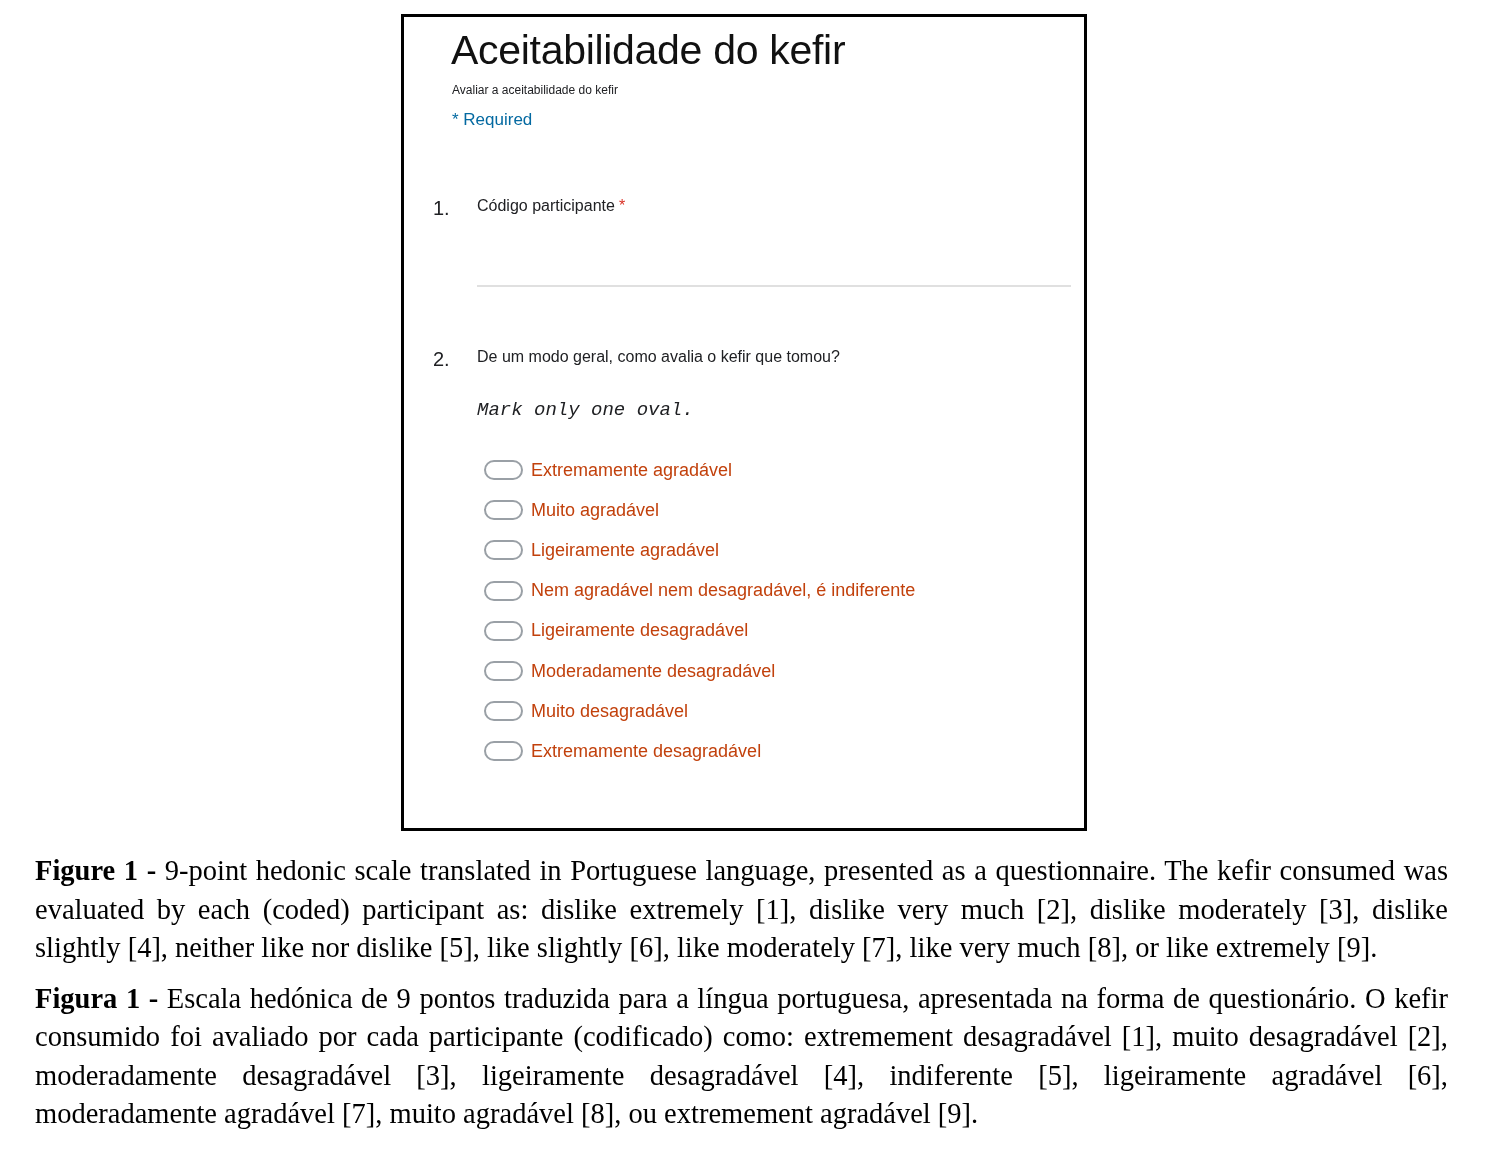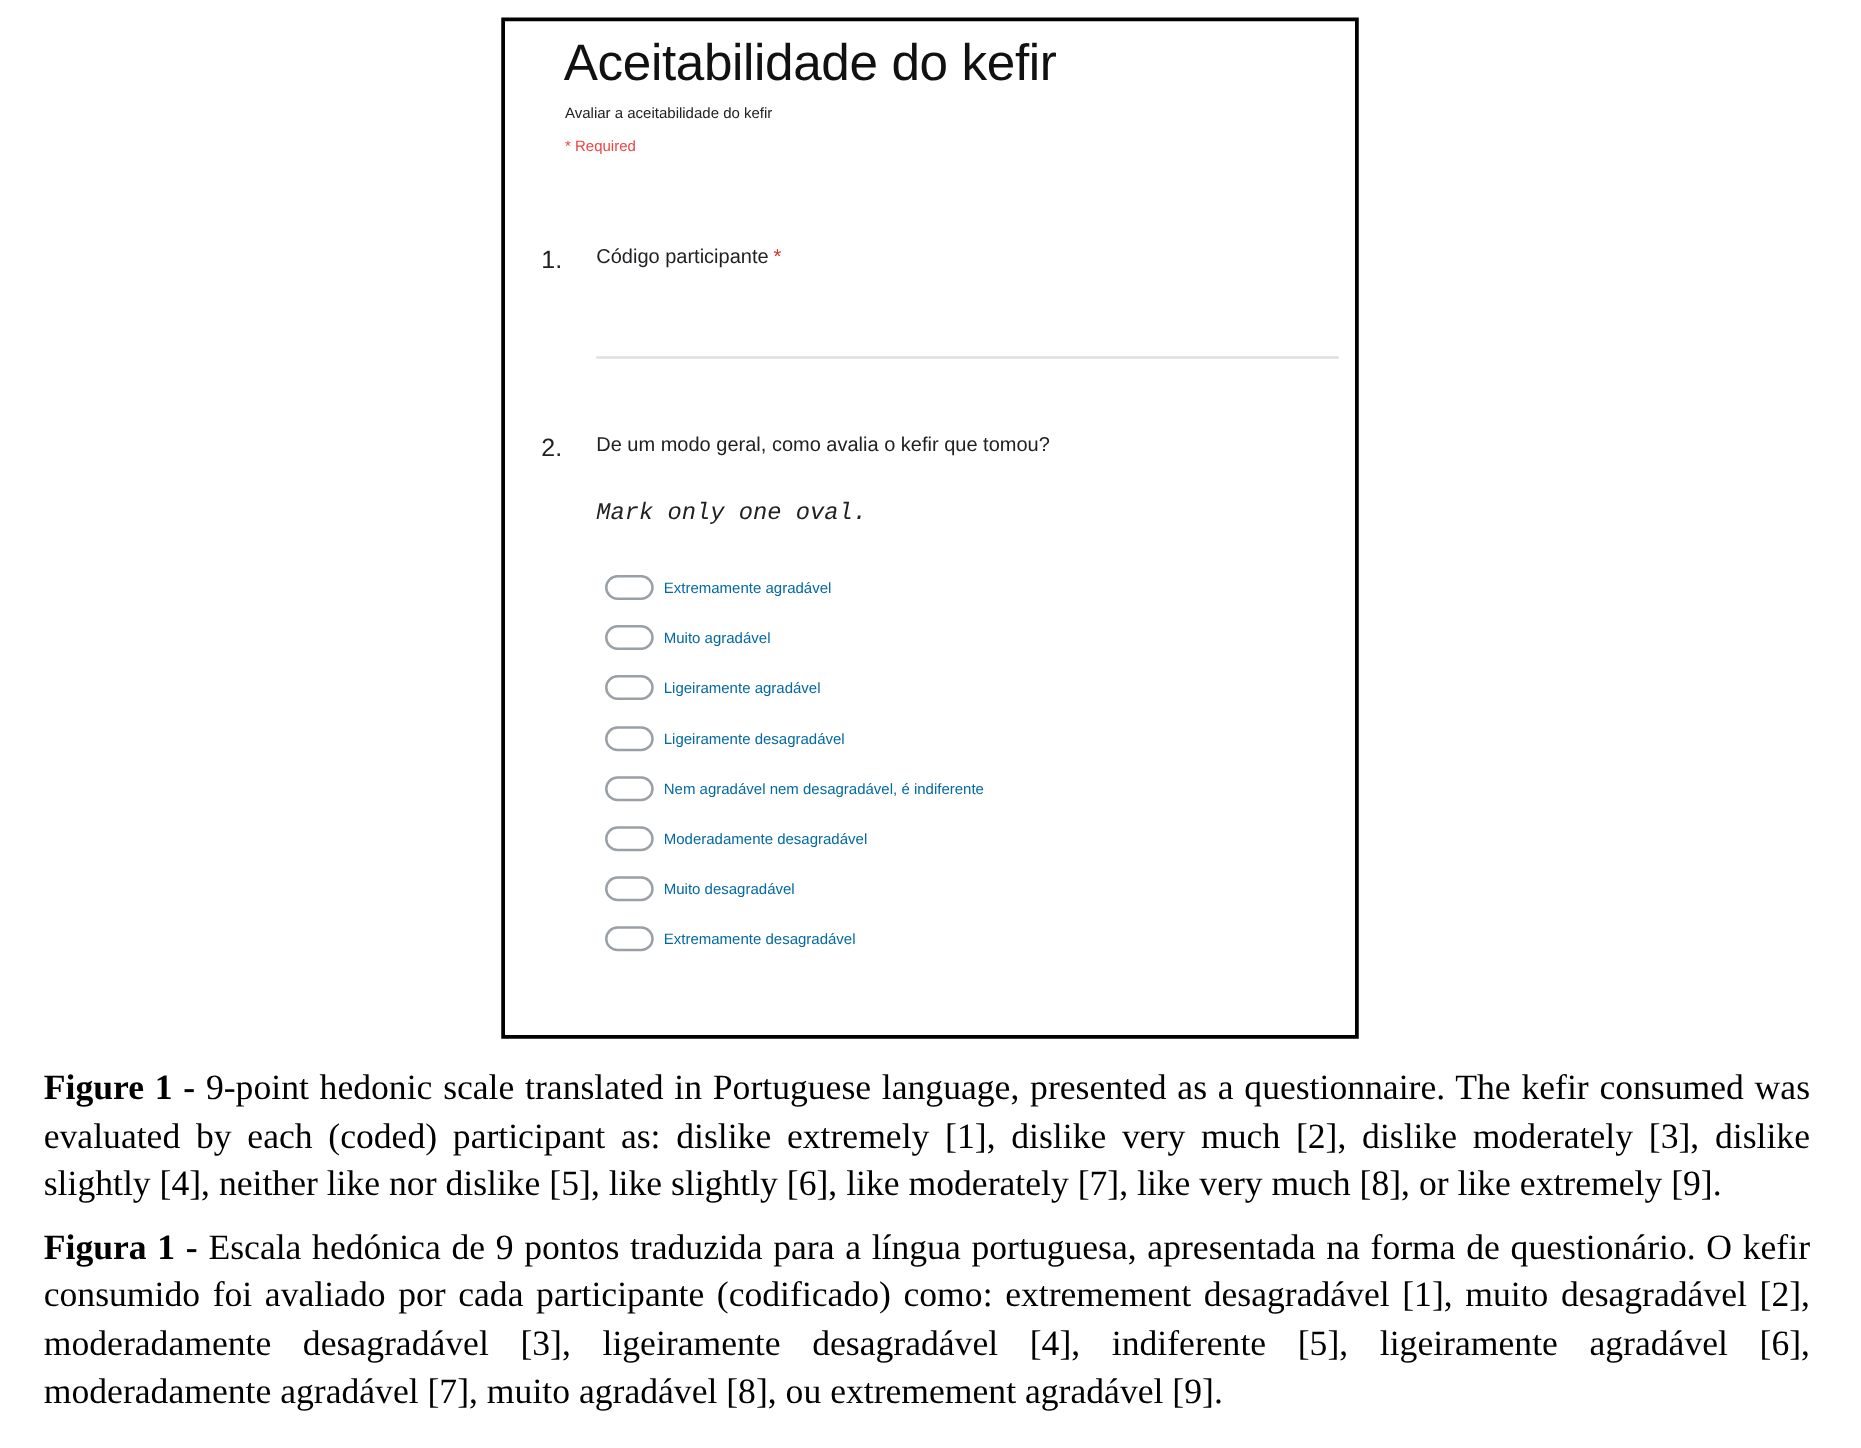--- a/index.html
+++ b/index.html
@@ -14,21 +14,21 @@
   .form-title {
     position: absolute; left: 47px; top: 10px;
     font-size: 41px; font-weight: 400; letter-spacing: -0.3px; color: #111;
   }
   .form-desc {
     position: absolute; left: 48px; top: 66px;
     font-size: 12px; color: #202124;
   }
   .form-required {
     position: absolute; left: 48px; top: 93px;
-    font-size: 12px; color: #ef4444;
+    font-size: 17px; color: #0369a1;
   }
   .q-num {
     position: absolute; left: 29px; font-size: 20px; color: #202124;
   }
   .q-text {
     position: absolute; left: 73px; font-size: 16px; color: #202124;
   }
   .q-text .req-star { color: #d93025; margin-left: 4px; }
   .q1-num, .q1-text { top: 180px; }
   .answer-input {
@@ -42,21 +42,21 @@
     font-size: 19px; font-style: italic; color: #202124; font-family: Liberation Mono, monospace;
   }
   .options { position: absolute; left: 80px; top: 433px; }
   .option {
     display: flex; align-items: center; height: 40.2px; cursor: pointer;
   }
   .oval {
     width: 39px; height: 20px; border: 2px solid #9aa0a6; border-radius: 12px;
     box-sizing: border-box; background: #fff; margin-right: 8px;
   }
-  .option-label { font-size: 12px; color: #0369a1; }
+  .option-label { font-size: 18px; color: #c2410c; }
 
   .caption {
     position: absolute; left: 23px; top: 840px; width: 1437px;
     font-family: "Liberation Serif", serif; font-size: 28.5px; line-height: 38.5px;
     color: #000; text-align: justify;
   }
   .caption p { margin: 12px; }
   .caption b { font-weight: 700; }
   .caption .last-line-left { text-align-last: left; }
 </style>
@@ -86,25 +86,25 @@
     <div class="option">
         <span class="oval"></span>
         <span class="option-label">Muito agradável</span>
       </div>
     <div class="option">
         <span class="oval"></span>
         <span class="option-label">Ligeiramente agradável</span>
       </div>
     <div class="option">
         <span class="oval"></span>
-        <span class="option-label">Ligeiramente desagradável</span>
+        <span class="option-label">Nem agradável nem desagradável, é indiferente</span>
       </div>
     <div class="option">
         <span class="oval"></span>
-        <span class="option-label">Nem agradável nem desagradável, é indiferente</span>
+        <span class="option-label">Ligeiramente desagradável</span>
       </div>
     <div class="option">
         <span class="oval"></span>
         <span class="option-label">Moderadamente desagradável</span>
       </div>
     <div class="option">
         <span class="oval"></span>
         <span class="option-label">Muito desagradável</span>
       </div>
     <div class="option">

